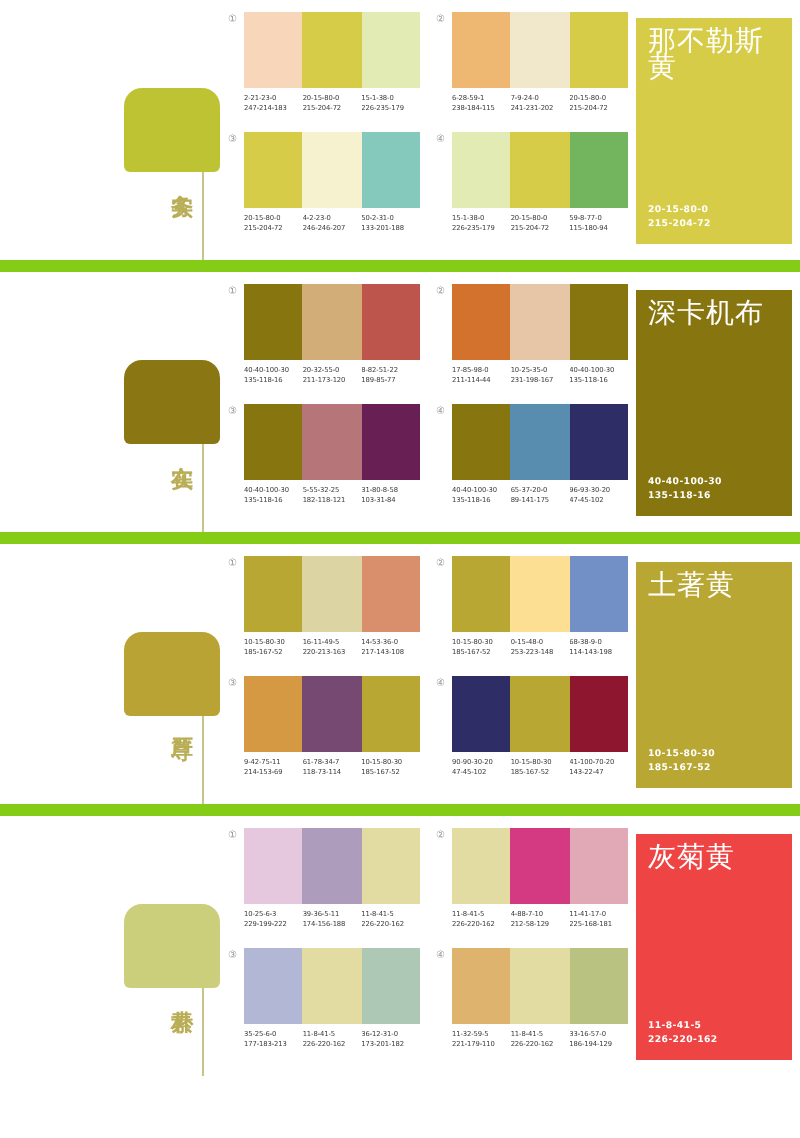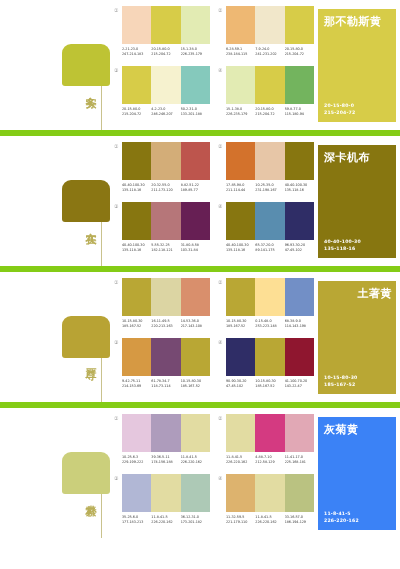--- a/index.html
+++ b/index.html
@@ -96,23 +96,23 @@
     height:113px;
     margin-top:9px;
     margin-right:4px;
     position:relative;
     box-sizing:border-box;
   }
   .panel .pname{
     position:absolute;
     left:6px;top:6px;
     right:4px;
-    font-size:11px;
+    font-size:14px;
     line-height:13px;
-    font-weight:bold;
+    font-weight:normal;
     color:#ffffff;
     letter-spacing:0.5px;
   }
   .panel .pcode{
     position:absolute;
     left:6px;bottom:6px;
     font-size:4.6px;
     line-height:6.4px;
     font-weight:bold;
     color:#ffffff;
@@ -422,21 +422,21 @@
               <span>185-167-52</span>
             </div>
             <div>
               <span>41-100-70-20</span>
               <span>143-22-47</span>
             </div>
           </div>
         </div>
       </div>
       <div class="panel" style="background: rgb(185, 167, 52);">
-        <div class="pname" style="color: rgb(255, 255, 255); text-align: right;">土著黄</div>
+        <div class="pname" style="color: rgb(255, 255, 255);">土著黄</div>
         <div class="pcode" style="color: rgb(255, 255, 255);">
           <span>10-15-80-30</span>
           <span>185-167-52</span>
         </div>
       </div>
     </div>
     <div class="section">
       <div class="leftcol">
         <div class="mainchip" style="background: rgb(203, 207, 123);"></div>
         <div class="vrule"></div>
@@ -525,21 +525,21 @@
               <span>11-8-41-5</span>
               <span>226-220-162</span>
             </div>
             <div>
               <span>33-16-57-0</span>
               <span>186-194-129</span>
             </div>
           </div>
         </div>
       </div>
-      <div class="panel" style="background: #3b82f6;">
+      <div class="panel" style="background: #ef4444;">
         <div class="pname" style="color: rgb(255, 255, 255);">灰菊黄</div>
         <div class="pcode" style="color: rgb(255, 255, 255);">
           <span>11-8-41-5</span>
           <span>226-220-162</span>
         </div>
       </div>
     </div>
   </div>
 
 </body></html>

